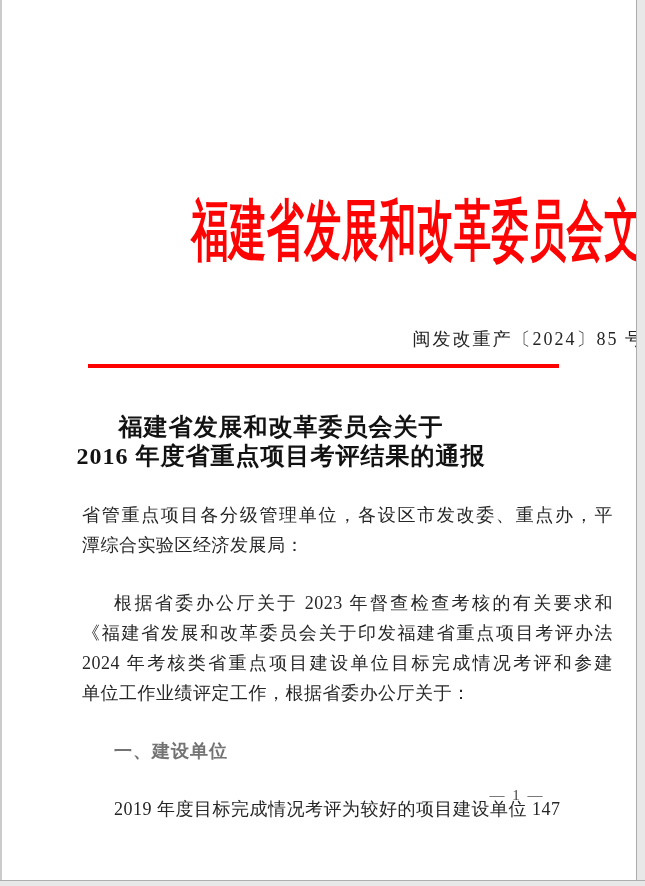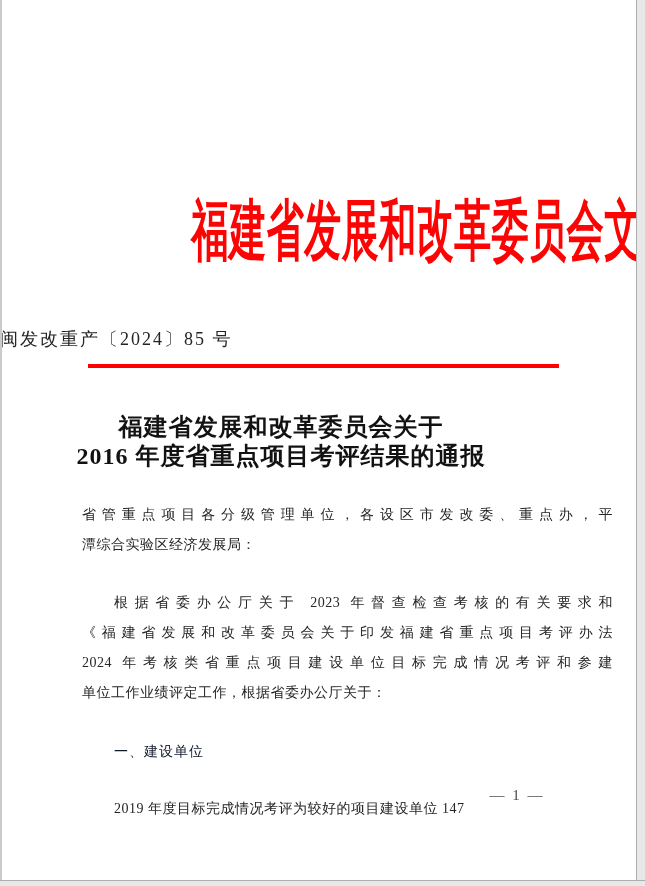--- a/index.html
+++ b/index.html
@@ -32,21 +32,21 @@
     white-space: nowrap;
     letter-spacing: 1px;
     transform: scaleX(0.56);
     transform-origin: 50% 50%;
   }
 
   
   .doc-number {
     position: absolute;
     top: 327px; left: 0; width: 645px;
-    text-align: left;
+    text-align: right;
     font-size: 18px;
     letter-spacing: 2px;
     color: #242424;
   }
 
   
   .red-rule {
     position: absolute;
     top: 364px; left: 88px;
     width: 471px; height: 4px;
@@ -63,33 +63,33 @@
     font-weight: 700;
     color: #121212;
     letter-spacing: 1px;
   }
 
   
   .doc-body {
     position: absolute;
     top: 500px; left: 82px;
     width: 531px;
-    font-size: 14px;
+    font-size: 18px;
     line-height: 30px;
     color: #262626;
     letter-spacing: 0.5px;
   }
   .bl { min-height: 30px; }
   .j { text-align: justify; text-align-last: justify; }
   .ind { text-indent: 32px; margin-top: 28px; }
   .h {
-    font-weight: 400;
+    font-weight: 700;
     font-family: "Liberation Sans", "DejaVu Sans", sans-serif;
     letter-spacing: 1px;
-    color: #0f172a;
+    color: #737373;
   }
 
   
   .page-number {
     position: absolute;
     top: 787px; left: 455px;
     width: 124px;
     text-align: center;
     font-size: 15px;
     letter-spacing: 2px;

